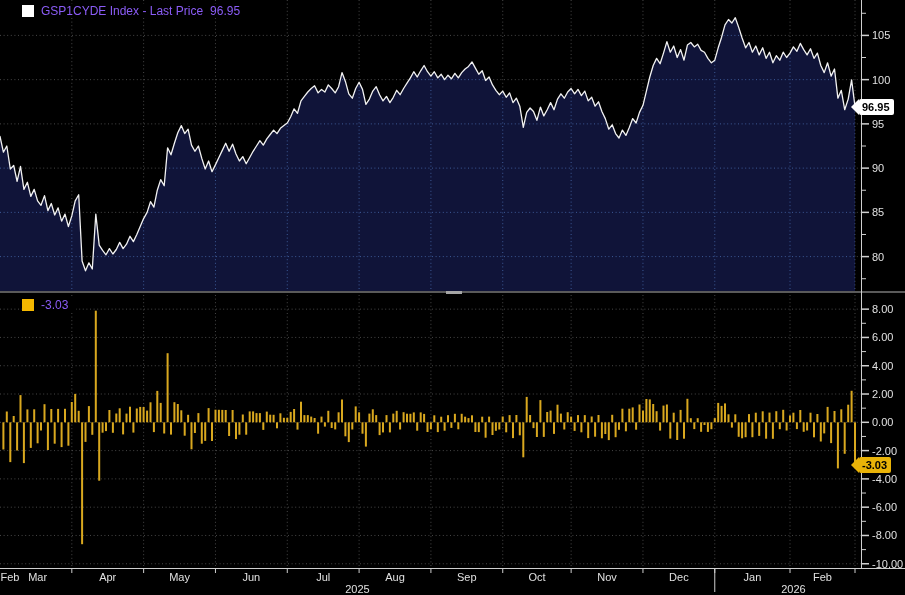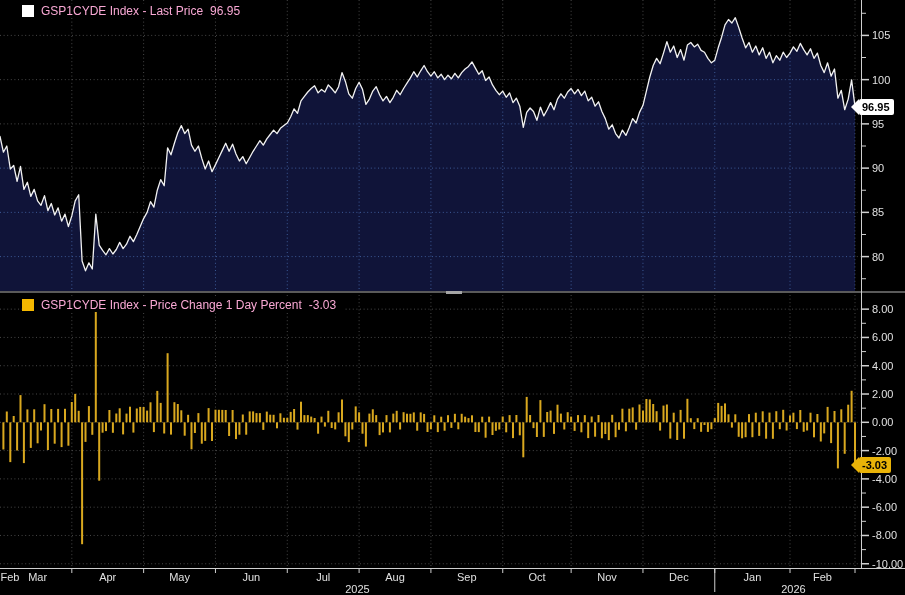--- a/index.html
+++ b/index.html
@@ -1,20 +1,20 @@
 <!DOCTYPE html>
 <html><head>
 <meta charset="utf-8">
 <style>
   html,body{margin:0;padding:0;background:#000;}
   #terminal-chart{position:relative;width:905px;height:595px;background:#000;overflow:hidden;
     font-family:"Liberation Sans",sans-serif;}
   #chart-svg{position:absolute;left:0;top:0;}
   .legend{position:absolute;display:flex;align-items:center;gap:7px;
-    font-size:12px;color:#f9a8d4;background:#000;padding-right:8px;white-space:nowrap;}
+    font-size:12px;color:#8b5cf6;background:#000;padding-right:8px;white-space:nowrap;}
   .legend .swatch{width:12px;height:12px;display:inline-block;flex:0 0 auto;}
   #legend-top{left:22px;top:4px;}
   #legend-bottom{left:22px;top:298px;}
   .flag{position:absolute;display:flex;align-items:center;height:16px;
     font-size:11px;font-weight:bold;}
   .flag .tip{width:0;height:0;border-top:8px solid transparent;border-bottom:8px solid transparent;}
   .flag .box{color:#000;border-radius:2px;padding:1px 4px 1px 3px;line-height:14px;}
   #price-flag{left:851px;}
   #price-flag .tip{border-right:8px solid #ffffff;}
   #price-flag .box{background:#ffffff;}
@@ -440,21 +440,20 @@
     </svg>
 
   <div class="legend" id="legend-top">
     <span class="swatch" style="background: rgb(255, 255, 255);"></span>
     <span>GSP1CYDE Index - Last Price</span>
     <span>96.95</span>
   </div>
 
   <div class="legend" id="legend-bottom">
     <span class="swatch" style="background: rgb(245, 184, 0);"></span>
-    <span>GSP1CYDE Index - Price Change 1 Day Percent</span>
     <span>-3.03</span>
   </div>
 
   <div class="flag" id="price-flag" style="top: 98.6242px;">
     <span class="tip"></span>
     <span class="box">96.95</span>
   </div>
 
   <div class="flag" id="change-flag" style="top: 457.165px;">
     <span class="tip"></span>

